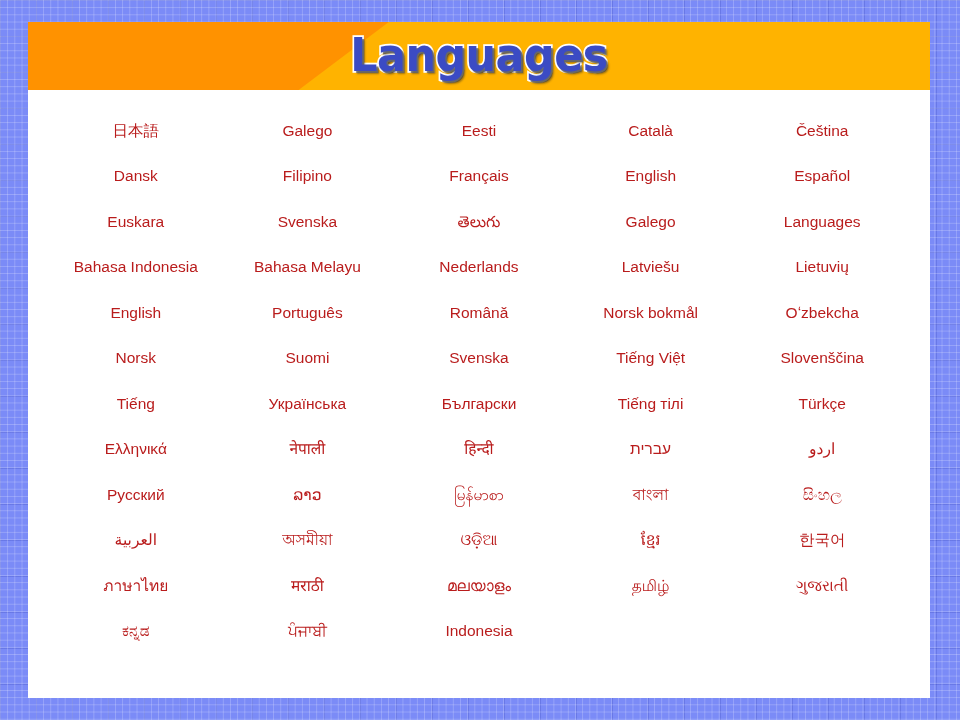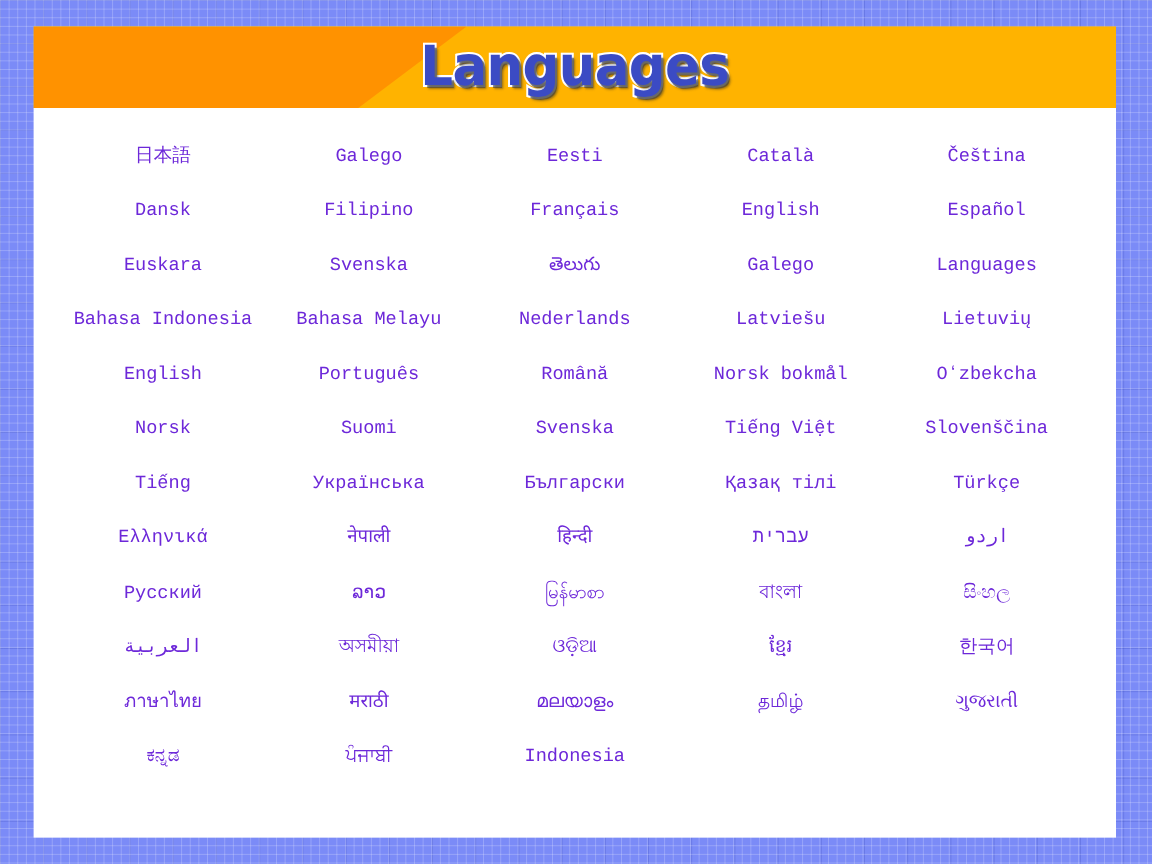--- a/index.html
+++ b/index.html
@@ -84,25 +84,25 @@
     width: 858px;
     display: grid;
     grid-template-columns: repeat(5, 1fr);
     grid-auto-rows: 45.5px;
     align-items: center;
     justify-items: center;
   }
 
   .lang-cell {
     font-size: 15.5px;
-    color: #6d28d9;
+    color: #b91c1c;
     text-align: right;
     line-height: 1.15;
     white-space: nowrap;
-    font-family: Liberation Mono, monospace;
+    font-family: Liberation Sans, sans-serif;
   }
   .lang-cell.empty { visibility: hidden; }
 </style>
 </head>
 <body>
 
 <div class="slide">
 
   <div class="banner">
     <div class="banner-wedge"></div>
@@ -137,21 +137,21 @@
         <div class="lang-cell">Norsk bokmål</div>
         <div class="lang-cell">Oʻzbekcha</div>
         <div class="lang-cell">Norsk</div>
         <div class="lang-cell">Suomi</div>
         <div class="lang-cell">Svenska</div>
         <div class="lang-cell">Tiếng Việt</div>
         <div class="lang-cell">Slovenščina</div>
         <div class="lang-cell">Tiếng</div>
         <div class="lang-cell">Українська</div>
         <div class="lang-cell">Български</div>
-        <div class="lang-cell">Қазақ тілі</div>
+        <div class="lang-cell">Tiếng тілі</div>
         <div class="lang-cell">Türkçe</div>
         <div class="lang-cell">Ελληνικά</div>
         <div class="lang-cell">नेपाली</div>
         <div class="lang-cell">हिन्दी</div>
         <div class="lang-cell">עברית</div>
         <div class="lang-cell">اردو</div>
         <div class="lang-cell">Русский</div>
         <div class="lang-cell">ລາວ</div>
         <div class="lang-cell">မြန်မာစာ</div>
         <div class="lang-cell">বাংলা</div>

